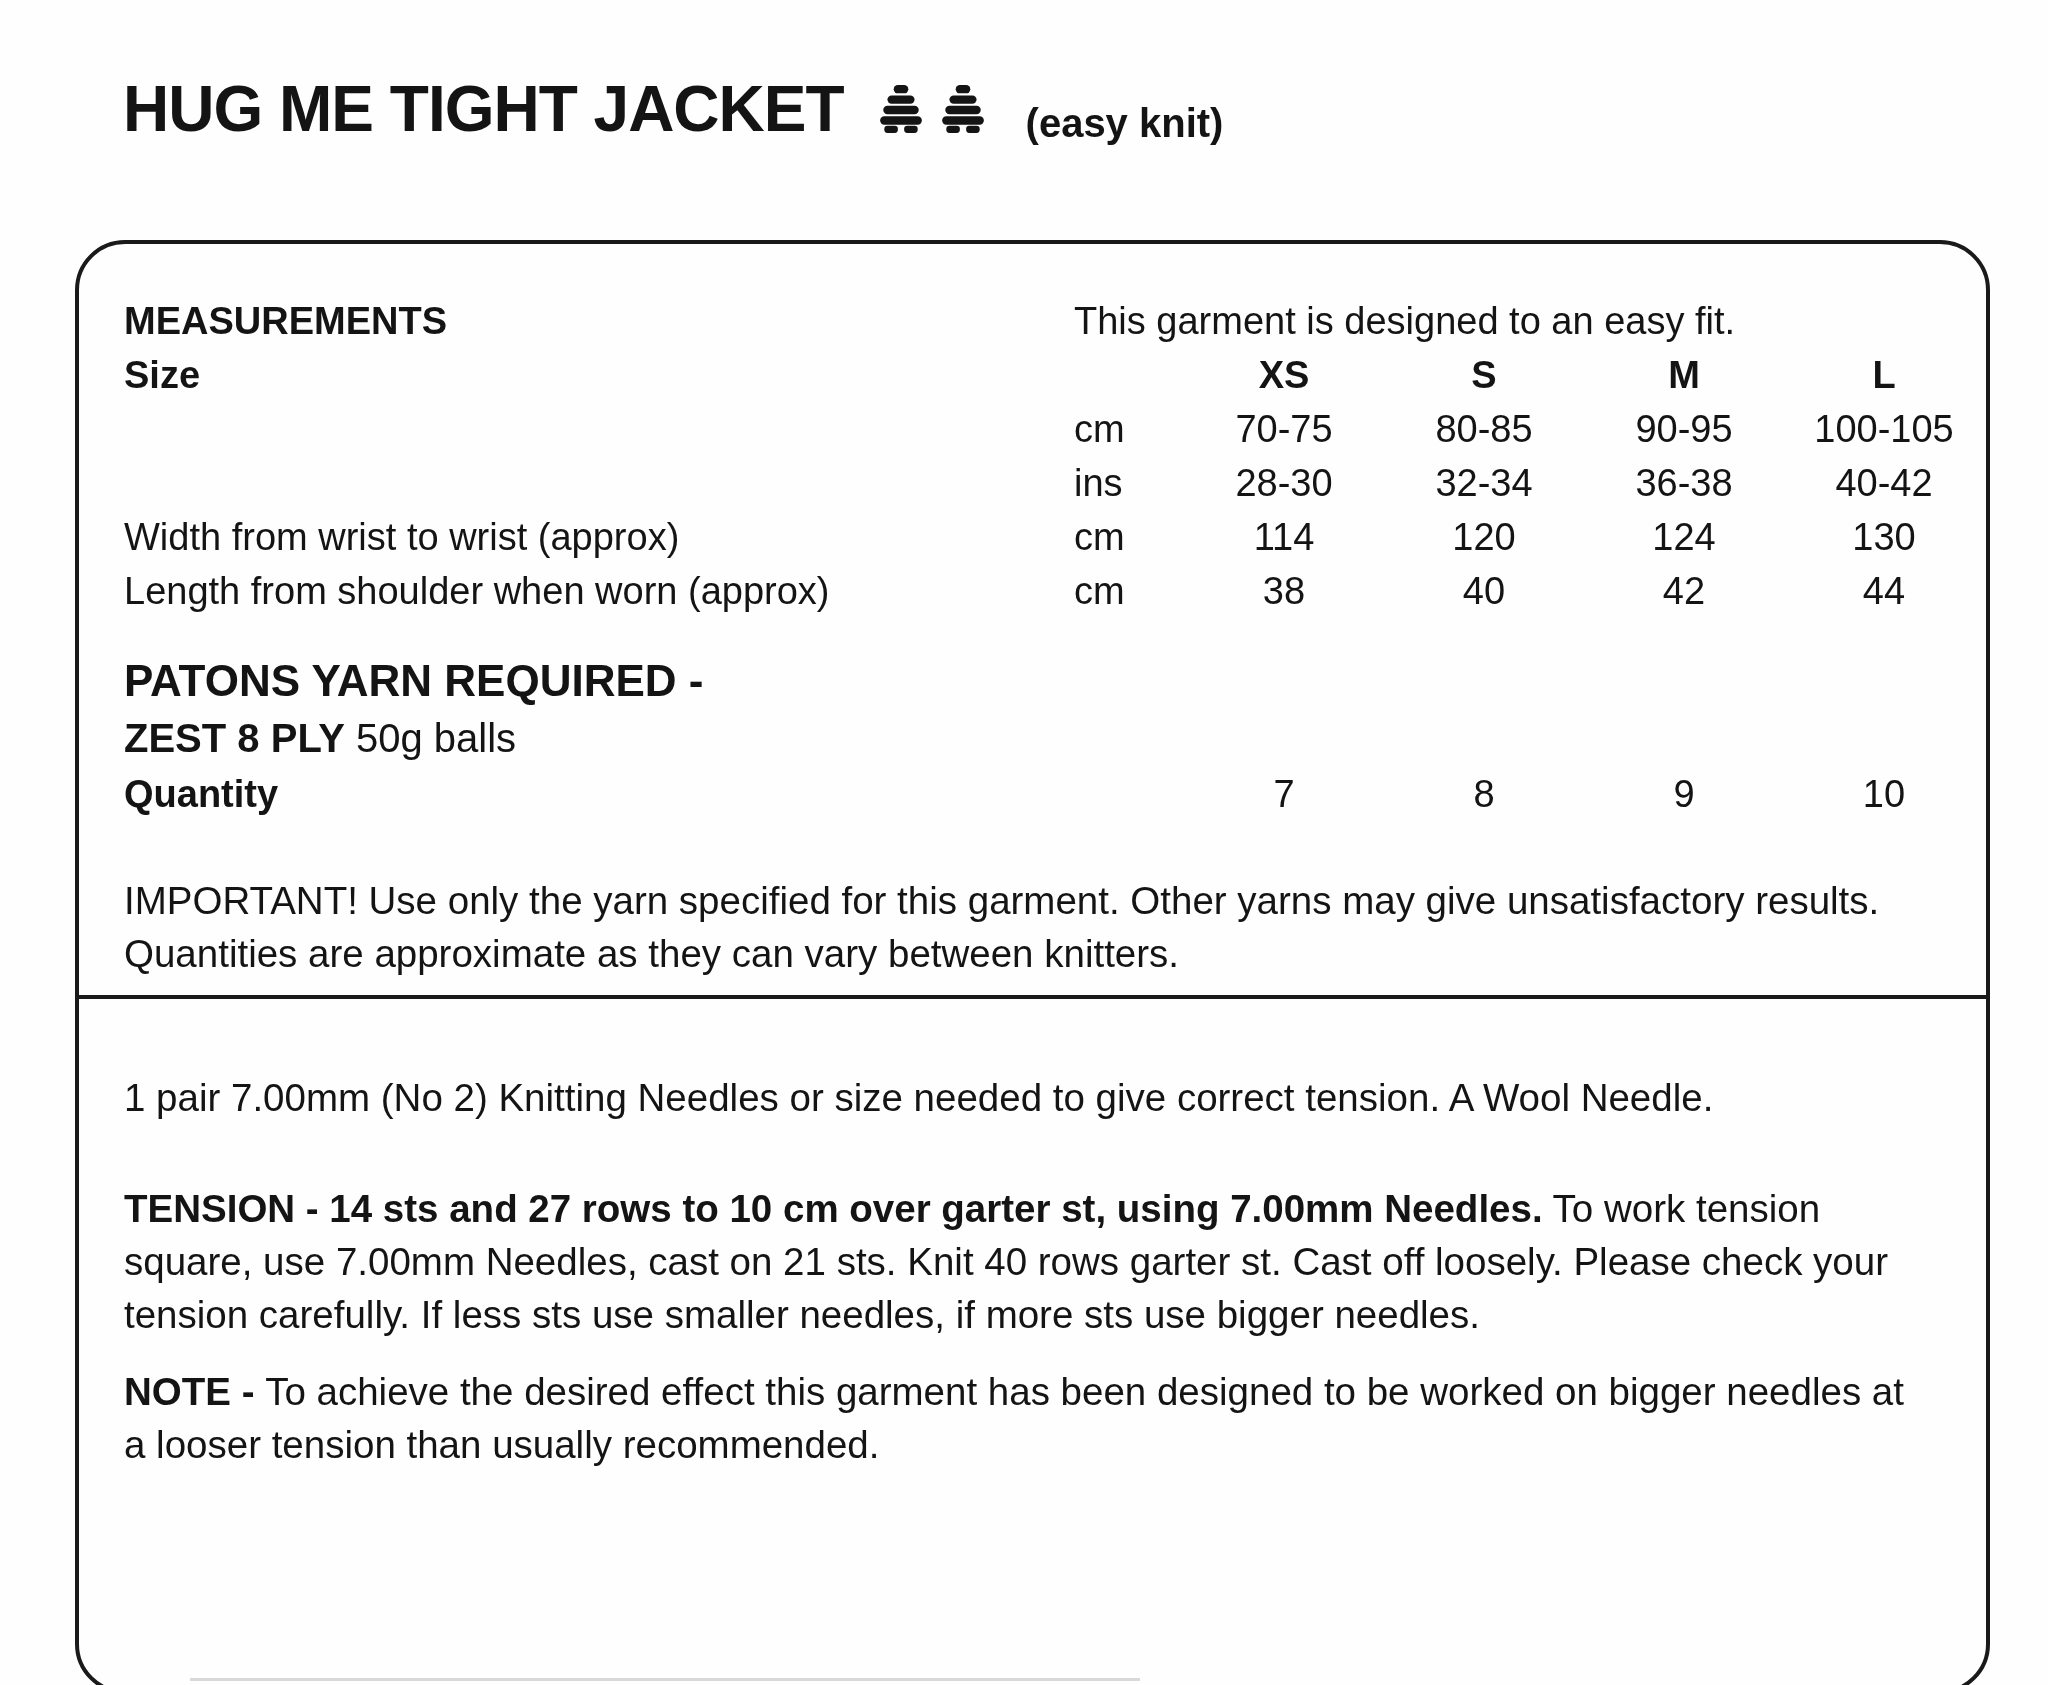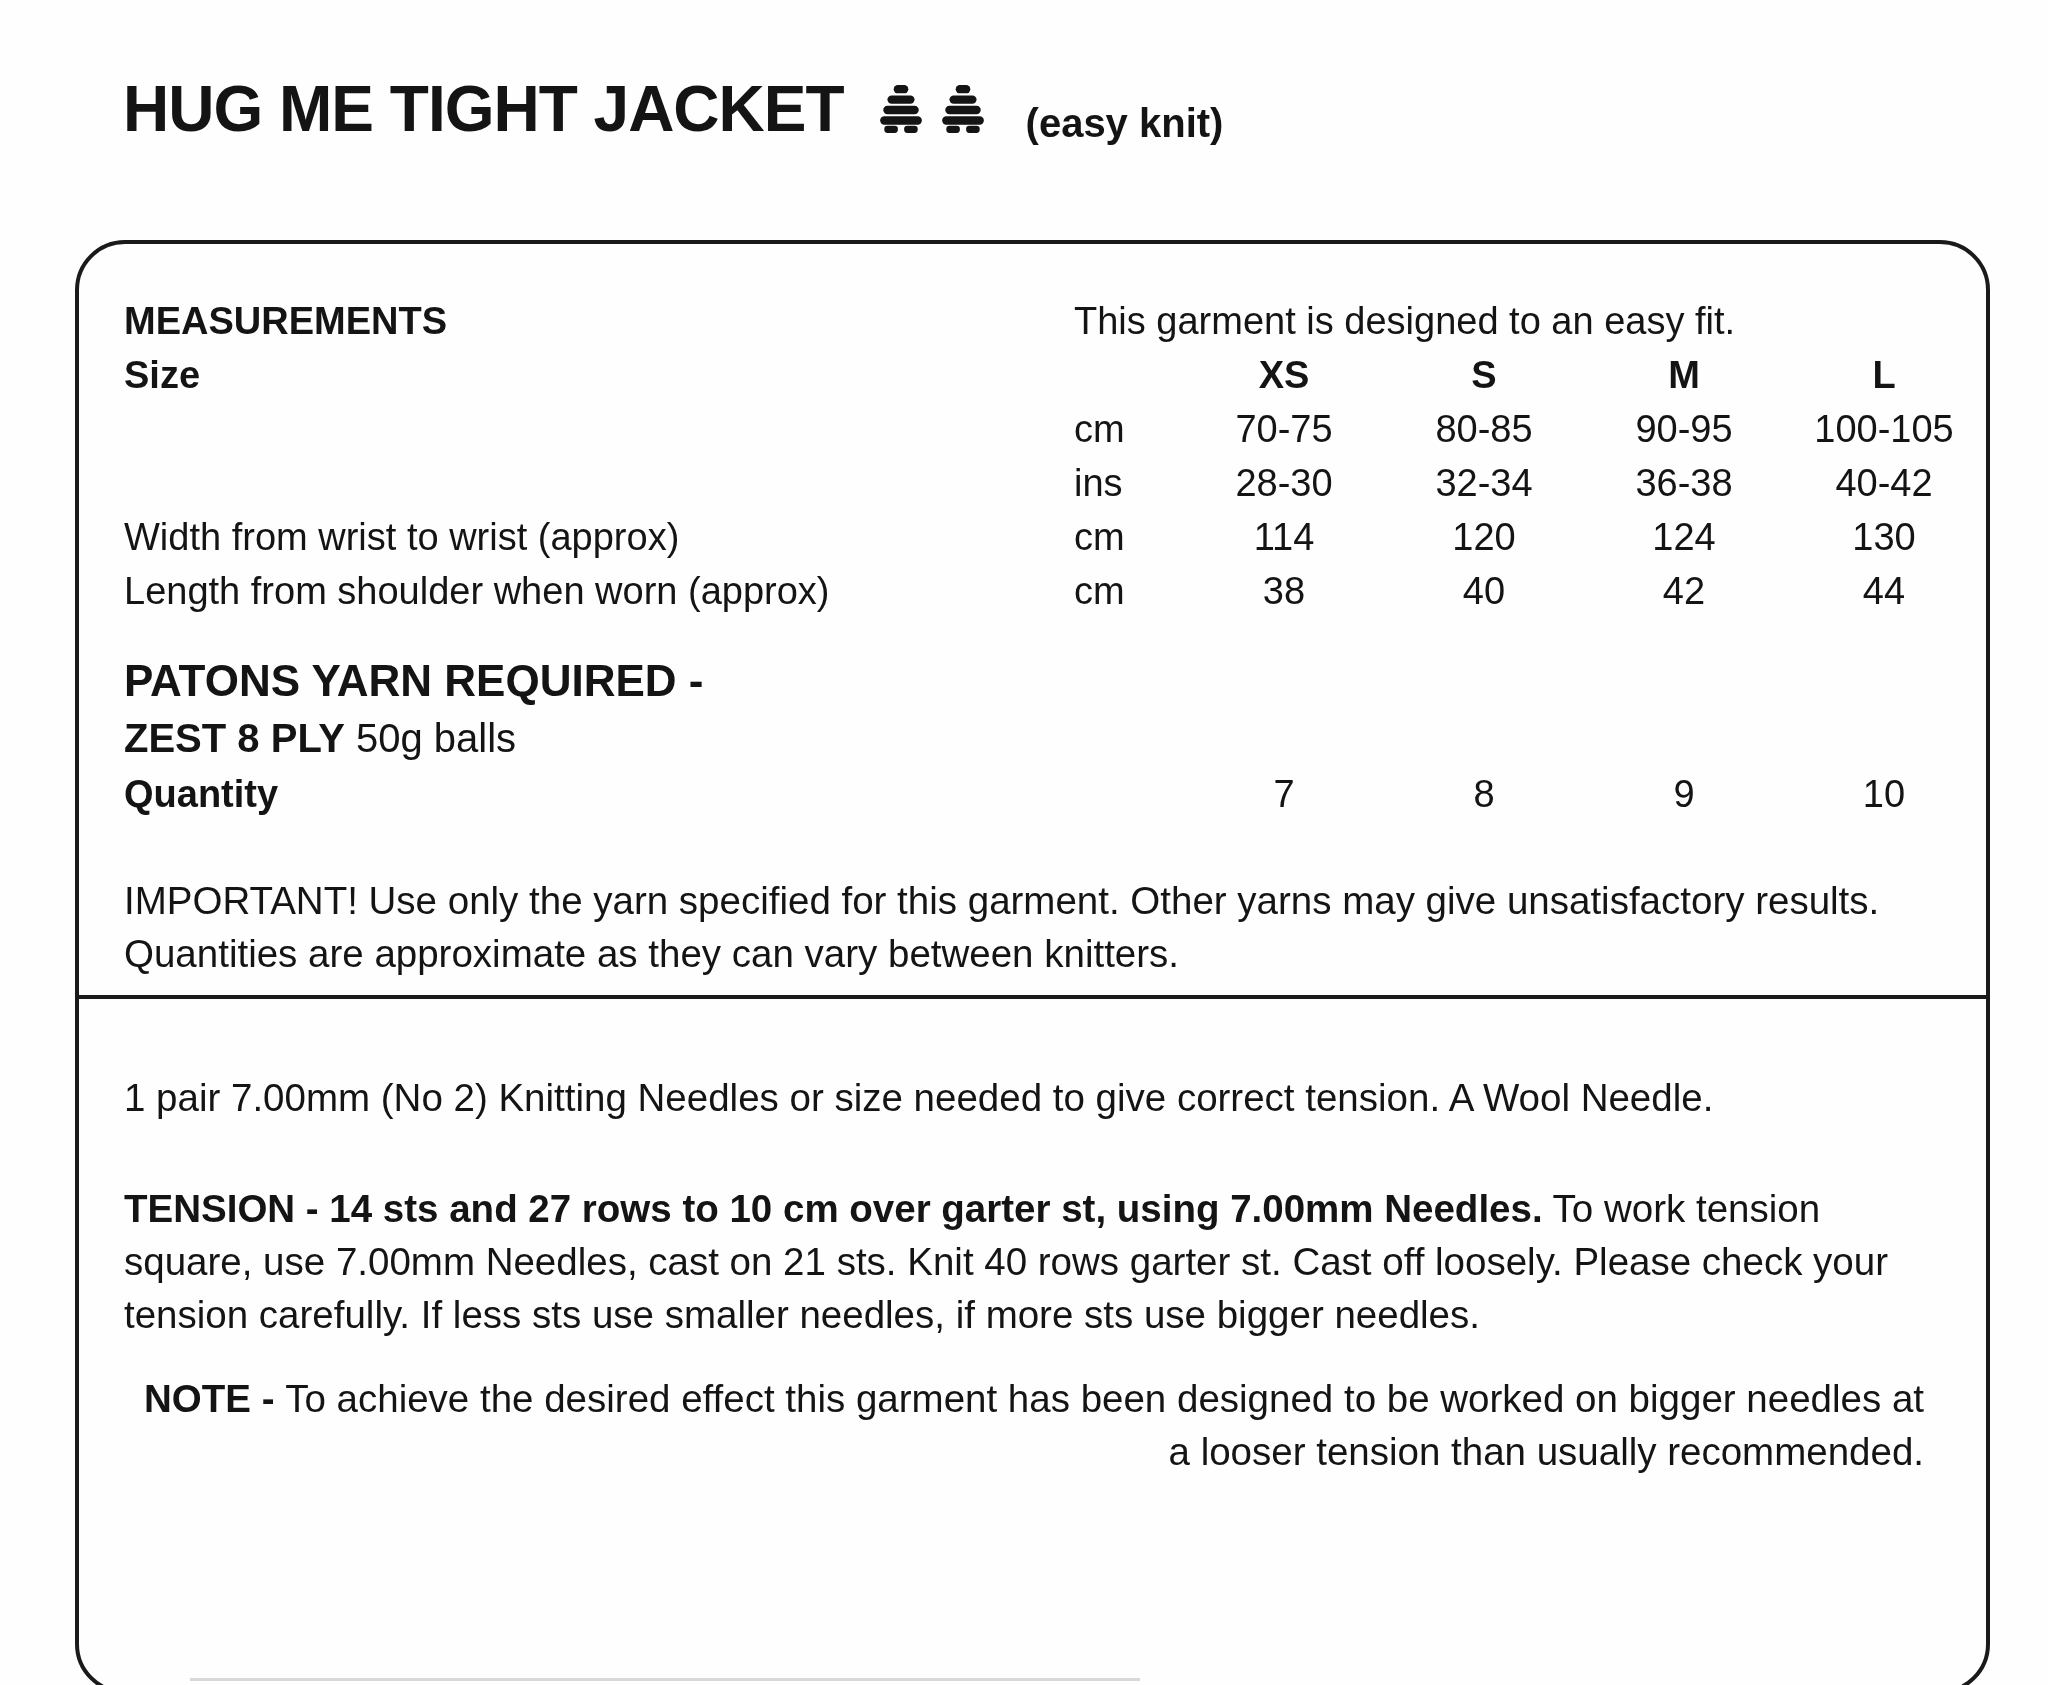--- a/index.html
+++ b/index.html
@@ -71,21 +71,21 @@
   .qty-row .val { text-align:center; }
 
   
   .para {
     font-size:38.5px; line-height:53px;
     max-width:1800px;
   }
   .important-para { margin-top:52px; }
   .needles-para { }
   .tension-para { margin-top:58px; }
-  .note-para { margin-top:31px;text-align:right; }
+  .note-para { margin-top:24px; }
 
   
   .scan-artifact {
     position:absolute; left:190px; top:1678px;
     width:950px; height:3px; background:#d9d9d9;
   }
 </style>
 </head>
 <body>
 

